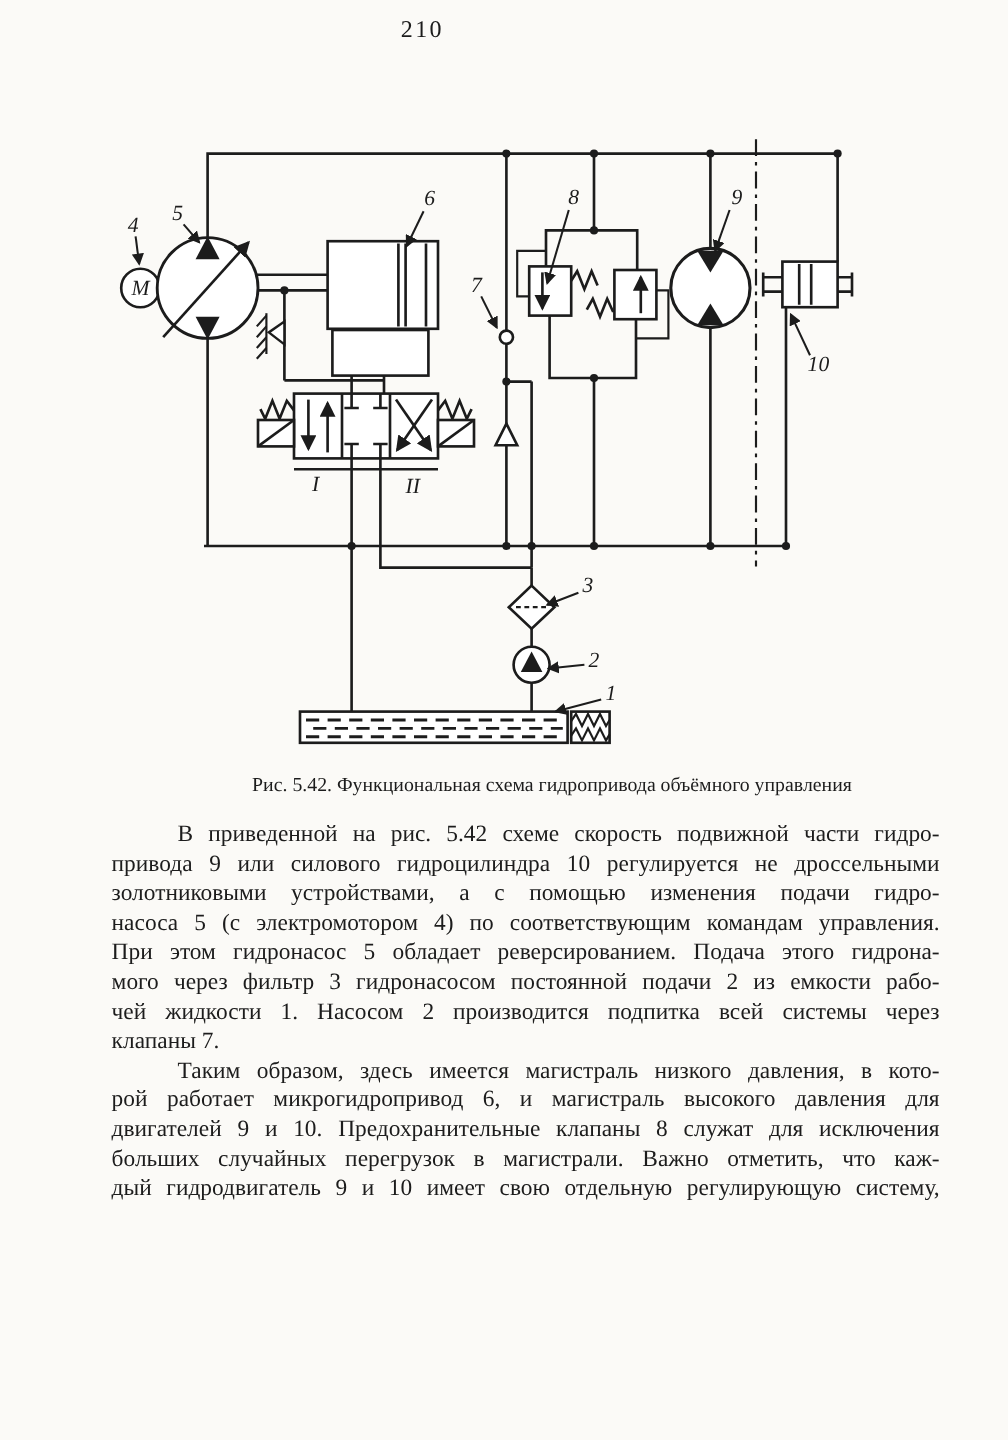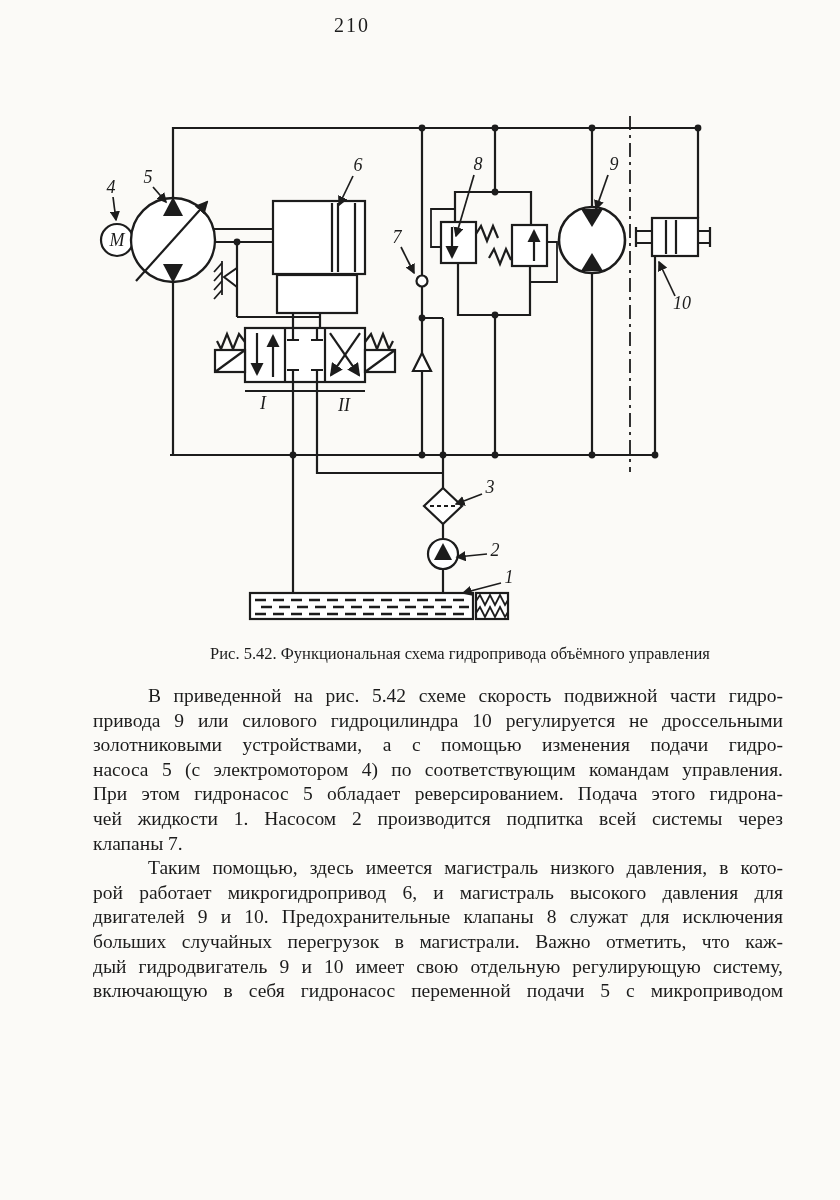--- a/index.html
+++ b/index.html
@@ -220,24 +220,24 @@
 
 <div class="caption">Рис. 5.42. Функциональная схема гидропривода объёмного управления</div>
 
 <div class="textblock">
   <div class="para">
       <div class="tline">В приведенной на рис. 5.42 схеме скорость подвижной части гидро-</div>
       <div class="tline">привода 9 или силового гидроцилиндра 10 регулируется не дроссельными</div>
       <div class="tline">золотниковыми устройствами, а с помощью изменения подачи гидро-</div>
       <div class="tline">насоса 5 (с электромотором 4) по соответствующим командам управления.</div>
       <div class="tline">При этом гидронасос 5 обладает реверсированием. Подача этого гидрона-</div>
+      <div class="tline">мого через фильтр 3 гидронасосом постоянной подачи 2 из емкости рабо-</div>
       <div class="tline">чей жидкости 1. Насосом 2 производится подпитка всей системы через</div>
       <div class="tline tline-last">клапаны 7.</div>
     </div>
   <div class="para">
-      <div class="tline">Таким помощью, здесь имеется магистраль низкого давления, в кото-</div>
+      <div class="tline">Таким образом, здесь имеется магистраль низкого давления, в кото-</div>
       <div class="tline">рой работает микрогидропривод 6, и магистраль высокого давления для</div>
       <div class="tline">двигателей 9 и 10. Предохранительные клапаны 8 служат для исключения</div>
       <div class="tline">больших случайных перегрузок в магистрали. Важно отметить, что каж-</div>
       <div class="tline">дый гидродвигатель 9 и 10 имеет свою отдельную регулирующую систему,</div>
-      <div class="tline">включающую в себя гидронасос переменной подачи 5 с микроприводом</div>
     </div>
 </div>
 
 </body></html>

